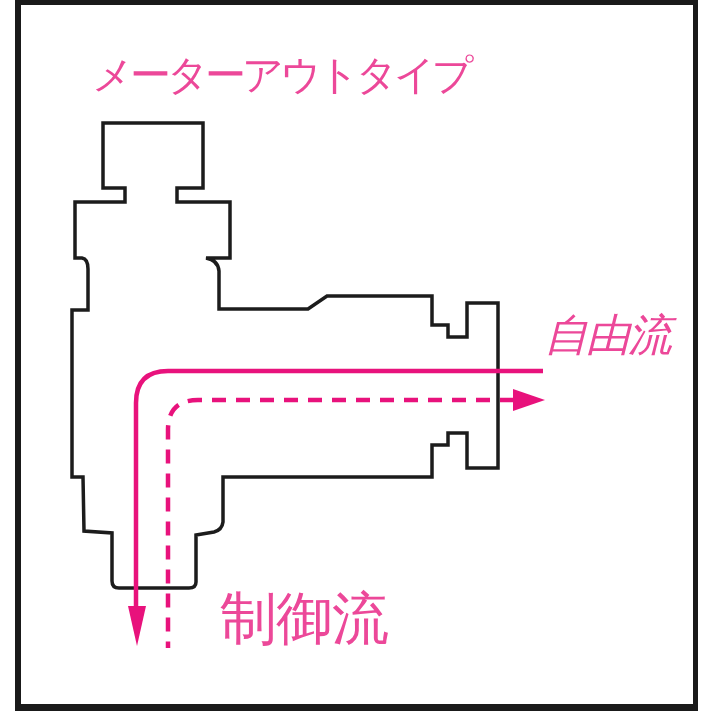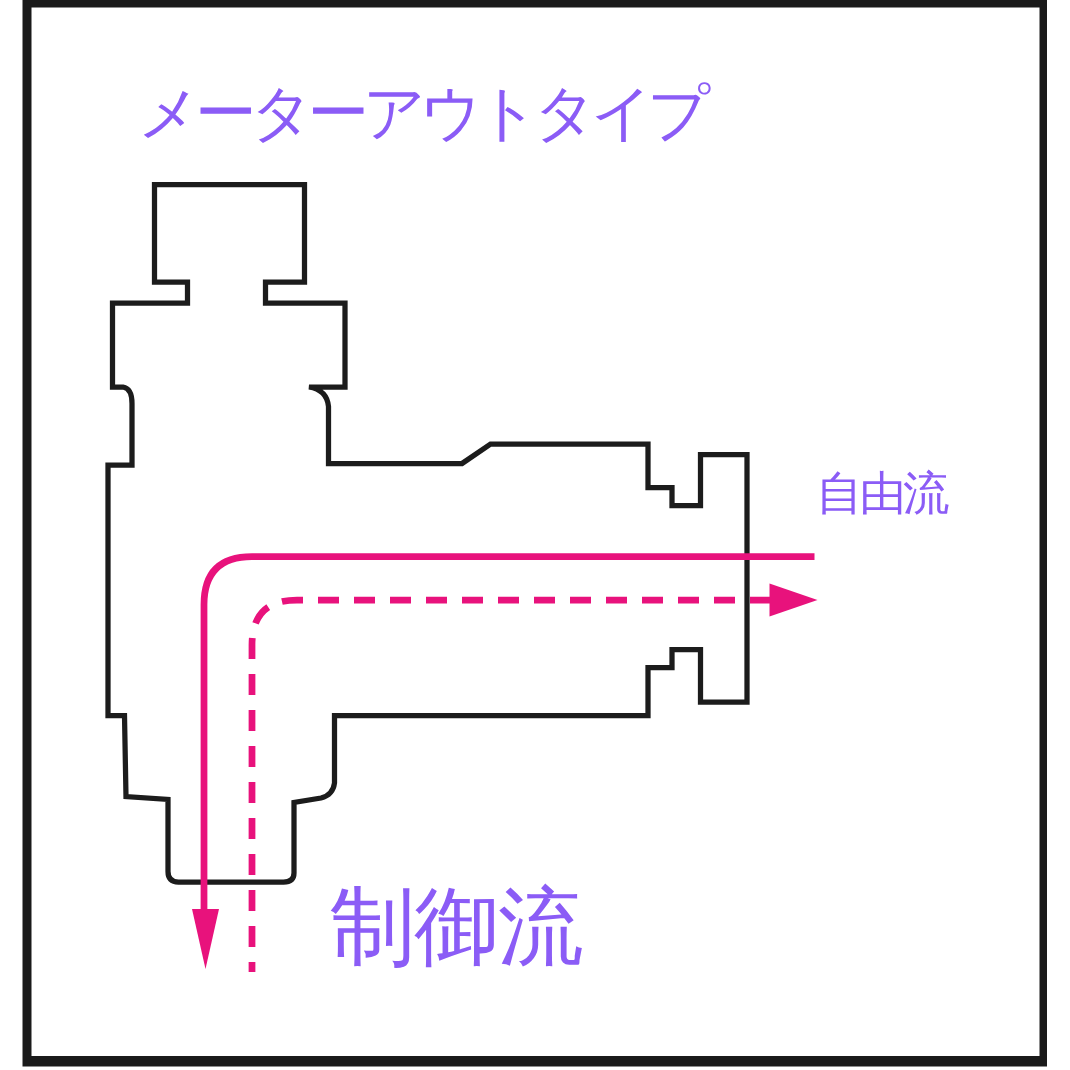--- a/index.html
+++ b/index.html
@@ -31,36 +31,37 @@
   }
   svg.diagram {
     position: absolute;
     left: 0;
     top: 0;
     width: 713px;
     height: 713px;
   }
   .label {
     position: absolute;
-    color: #8b5cf6;
+    color: #ec4899;
     white-space: nowrap;
     line-height: 1.0;
     font-weight: 500;
   }
   .label.title {
     left: 92px;
     top: 55px;
     font-size: 41px;
     letter-spacing: -4px;
   }
   .label.free {
     left: 544px;
     top: 313px;
-    font-size: 31px;
+    font-size: 44px;
     letter-spacing: -2px;
+    font-style: italic;
   }
   .label.ctrl {
     left: 220px;
     top: 590px;
     font-size: 57px;
     letter-spacing: -1px;
   }
 </style>
 </head>
 <body>

